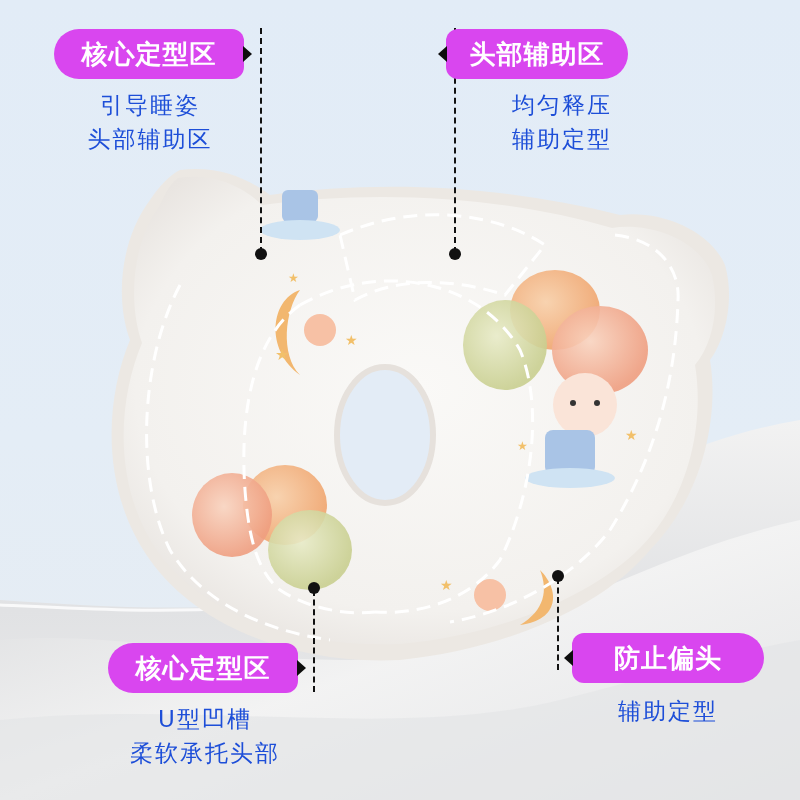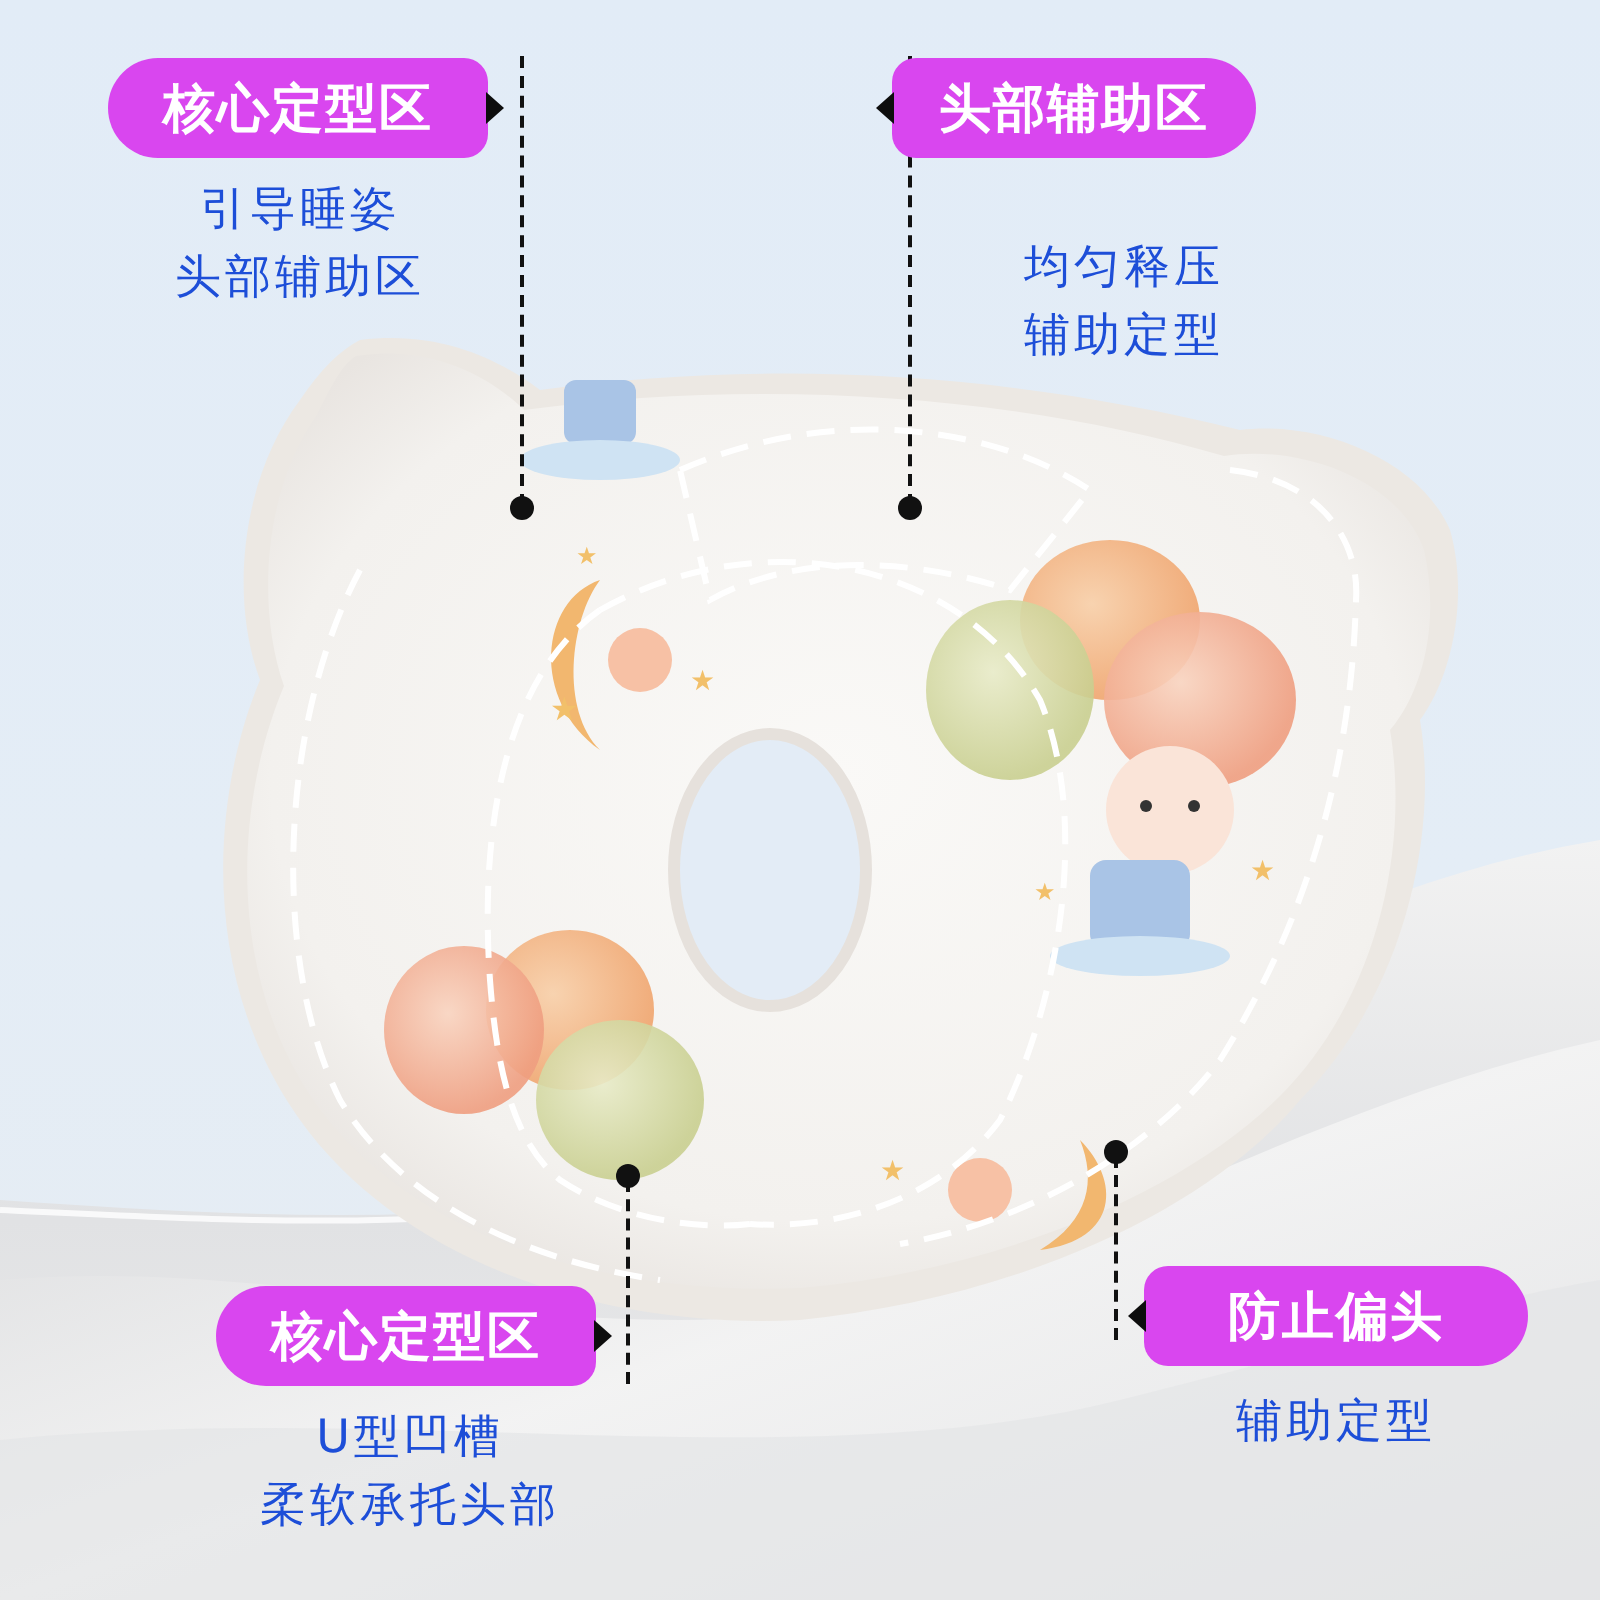--- a/index.html
+++ b/index.html
@@ -129,21 +129,21 @@
 </div>
 <div class="desc" style="left:60px; top:88px; width:180px;">
   <div>引导睡姿</div>
   <div>头部辅助区</div>
 </div>
 
 <div class="tag point-left" style="left:446px; top:29px; width:182px;">
   <span class="arrow"></span>
   <span>头部辅助区</span>
 </div>
-<div class="desc" style="left:472px; top:88px; width:180px;margin-top:29px;">
+<div class="desc" style="left:472px; top:88px; width:180px;">
   <div>均匀释压</div>
   <div>辅助定型</div>
 </div>
 
 <div class="tag point-right" style="left:108px; top:643px; width:190px;">
   <span>核心定型区</span>
   <span class="arrow"></span>
 </div>
 <div class="desc" style="left:100px; top:702px; width:210px;">
   <div>U型凹槽</div>

